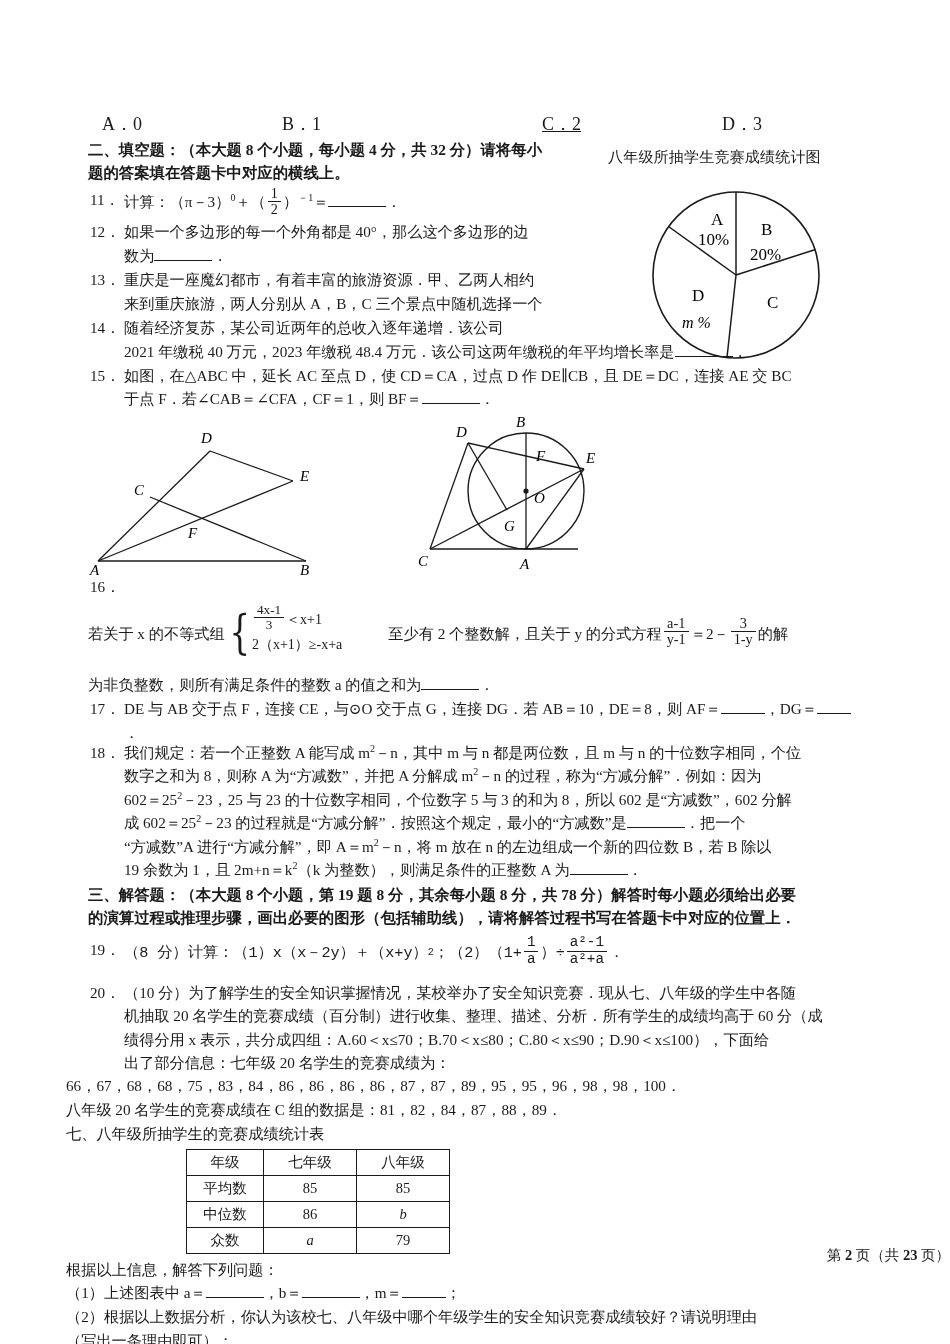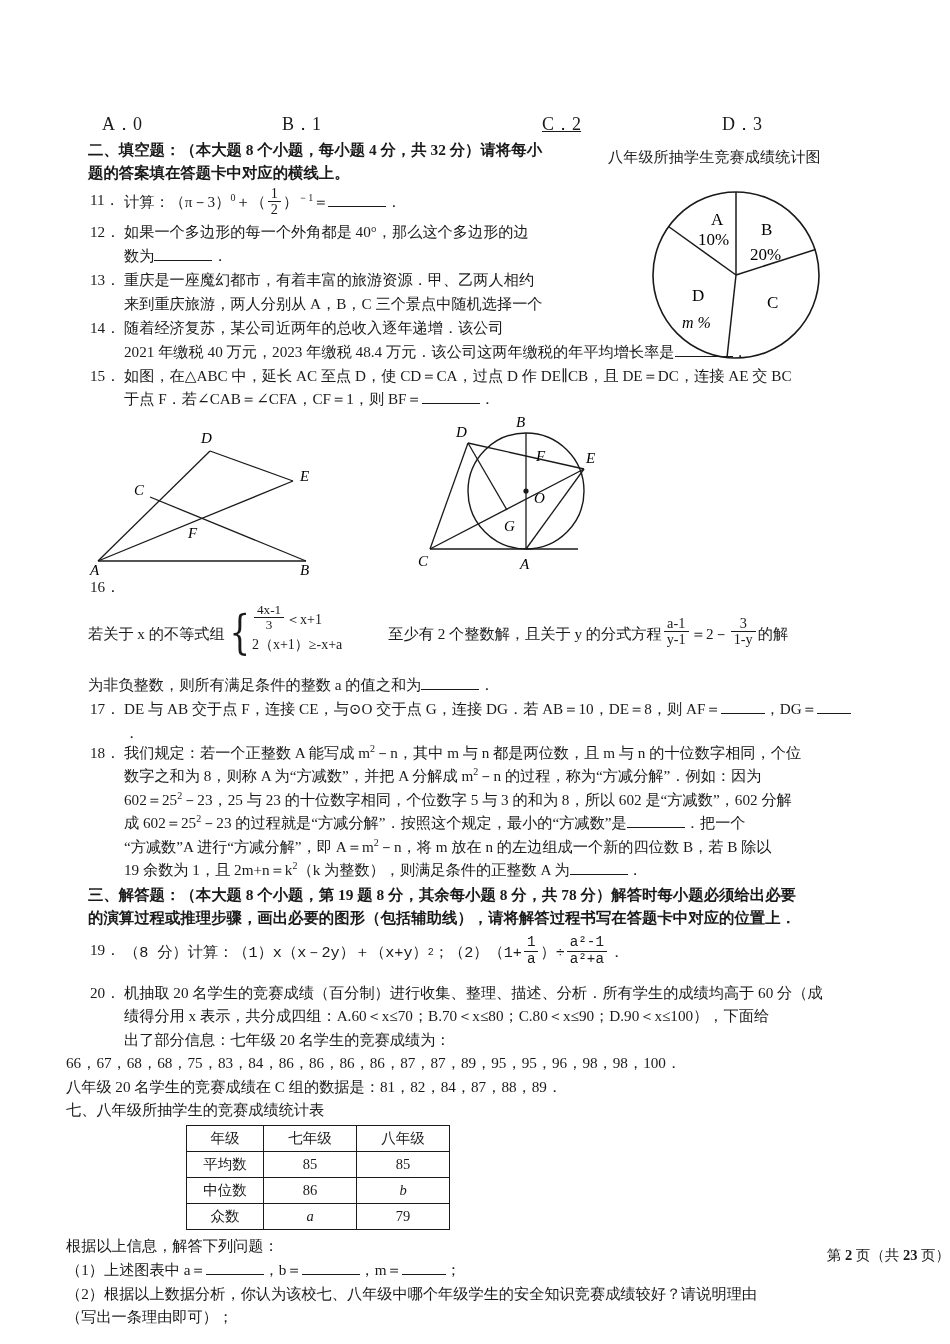--- a/index.html
+++ b/index.html
@@ -361,20 +361,21 @@
             <span class="num">a²-1</span>
             <span class="den">a²+a</span>
           </span>
           <span>．</span>
       </div>
     </div>
 
     <div class="q" style="margin-top:12px;">
       <div class="qnum">20．</div>
       <div class="qbody">
+        <div>（10 分）为了解学生的安全知识掌握情况，某校举办了安全知识竞赛．现从七、八年级的学生中各随</div>
         <div>机抽取 20 名学生的竞赛成绩（百分制）进行收集、整理、描述、分析．所有学生的成绩均高于 60 分（成</div>
         <div>绩得分用 x 表示，共分成四组：A.60＜x≤70；B.70＜x≤80；C.80＜x≤90；D.90＜x≤100），下面给</div>
         <div>出了部分信息：七年级 20 名学生的竞赛成绩为：</div>
       </div>
     </div>
 
     <div class="data-line" style="margin-left:-22px;">66，67，68，68，75，83，84，86，86，86，86，87，87，89，95，95，96，98，98，100．</div>
     <div class="data-line" style="margin-left:-22px;">八年级 20 名学生的竞赛成绩在 C 组的数据是：81，82，84，87，88，89．</div>
     <div class="data-line" style="margin-left:-22px;">七、八年级所抽学生的竞赛成绩统计表</div>
 

